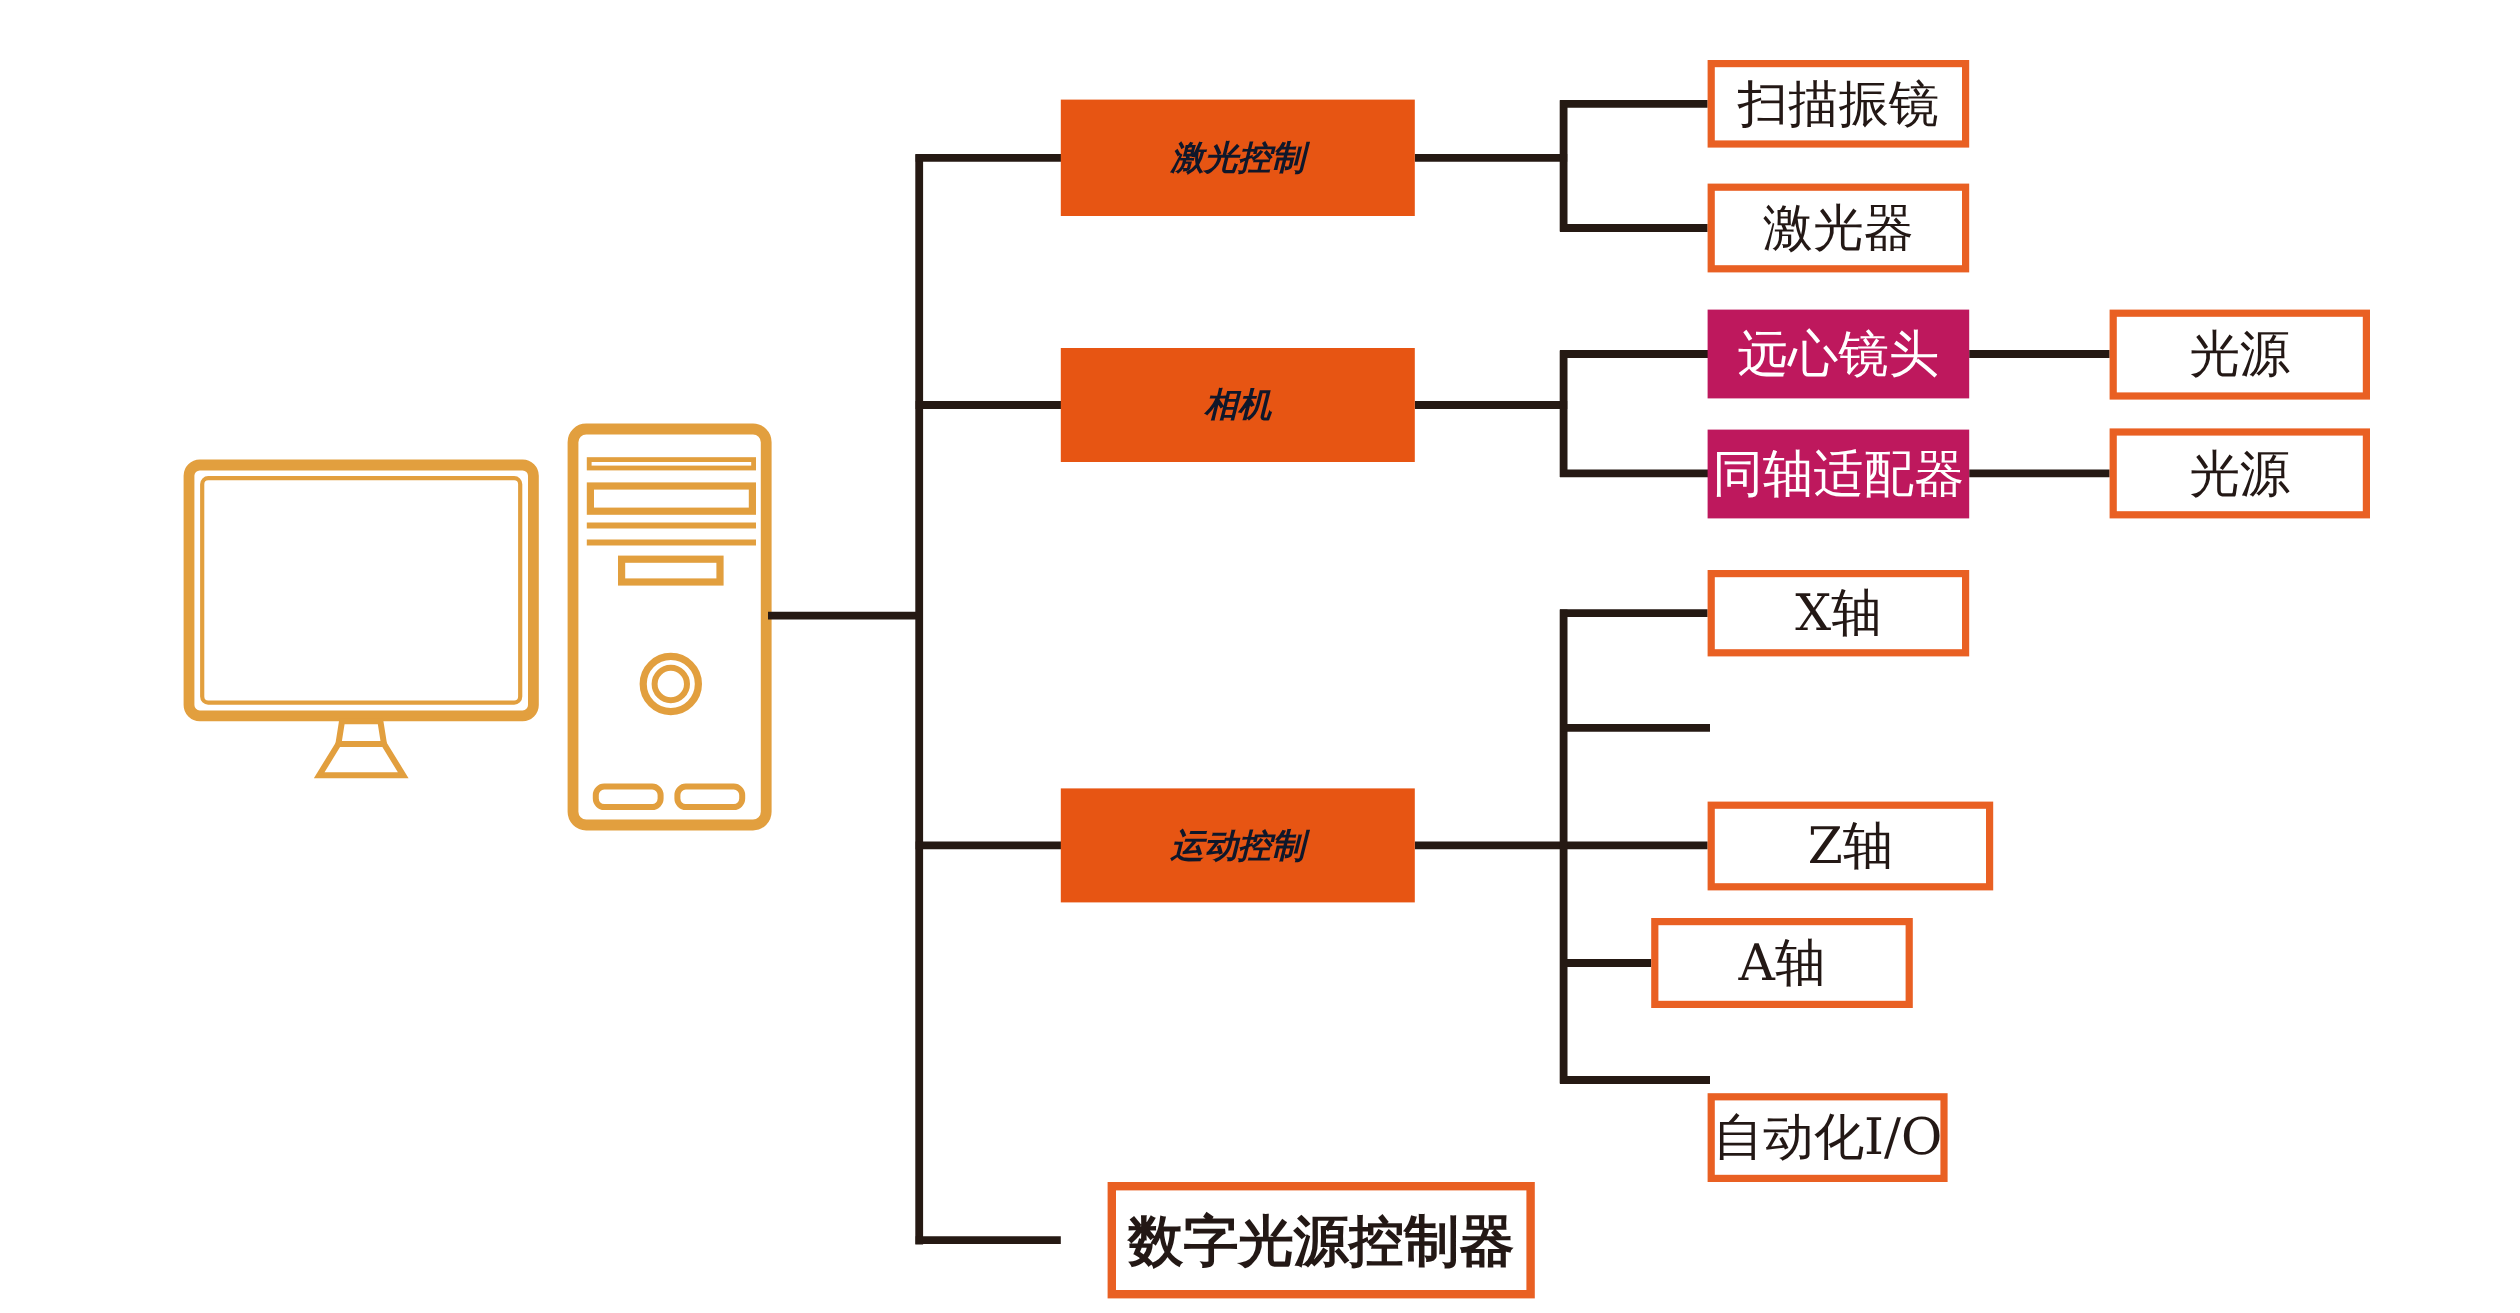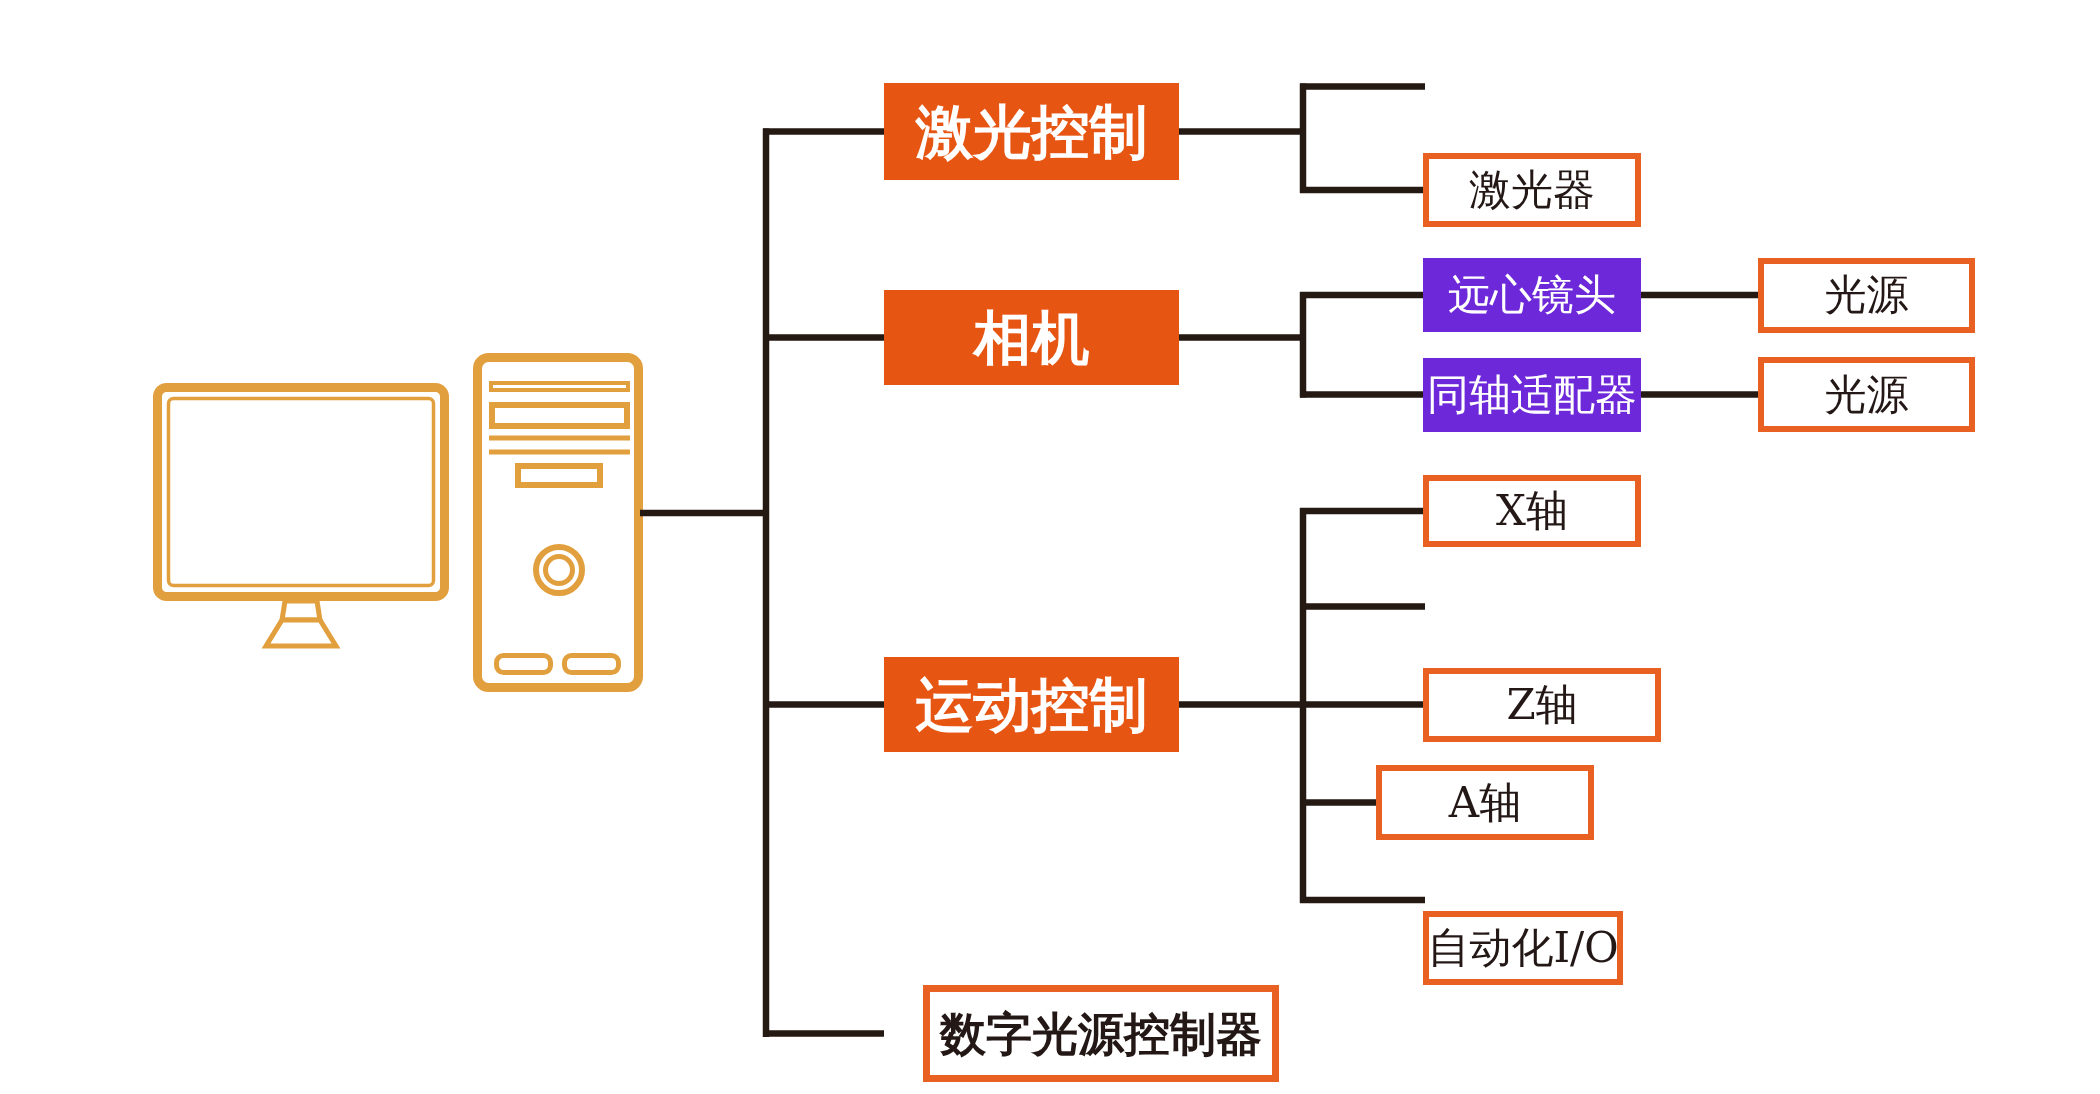--- a/index.html
+++ b/index.html
@@ -26,36 +26,37 @@
     box-sizing: border-box;
     display: flex;
     align-items: center;
     justify-content: center;
     white-space: nowrap;
     line-height: 1;
   }
   
   .box.primary {
     background: #e75513;
-    color: #ffffff;
+    color: #0f172a;
     font-family: "Liberation Sans", "DejaVu Sans", sans-serif;
     font-weight: bold;
-    font-size: 58px;
+    font-size: 28px;
+    font-style: italic;
   }
   
   .box.outline {
     background: #ffffff;
     border: 6px solid #e96023;
     color: #231815;
     font-family: "DejaVu Serif", "Liberation Serif", serif;
     font-size: 42px;
   }
   
   .box.orange-child {
-    background: #6d28d9;
+    background: #be185d;
     color: #ffffff;
     font-family: "DejaVu Serif", "Liberation Serif", serif;
     font-size: 42px;
   }
   
   .box.outline-bold {
     background: #ffffff;
     border: 7px solid #e96023;
     color: #231815;
     font-family: "Liberation Sans", "DejaVu Sans", sans-serif;
@@ -126,20 +127,21 @@
   </svg>
 
   <div class="box primary" style="left:884px; top:83px; width:295px; height:97px;">激光控制</div>
 
   <div class="box primary" style="left:884px; top:290px; width:295px; height:95px;">相机</div>
 
   <div class="box primary" style="left:884px; top:657px; width:295px; height:95px;">运动控制</div>
 
   <div class="box outline-bold" style="left:882px; top:985px; width:356px; height:97px;margin-left:41px;">数字光源控制器</div>
 
+  <div class="box outline" style="left:1423px; top:50px; width:218px; height:73px;">扫描振镜</div>
 
   <div class="box outline" style="left:1423px; top:153px; width:218px; height:74px;">激光器</div>
 
   <div class="box orange-child" style="left:1423px; top:258px; width:218px; height:74px;">远心镜头</div>
 
   <div class="box outline" style="left:1758px; top:257.5px; width:217px; height:75px;">光源</div>
 
   <div class="box orange-child" style="left:1423px; top:358px; width:218px; height:74px;">同轴适配器</div>
 
   <div class="box outline" style="left:1758px; top:357px; width:217px; height:75px;">光源</div>

